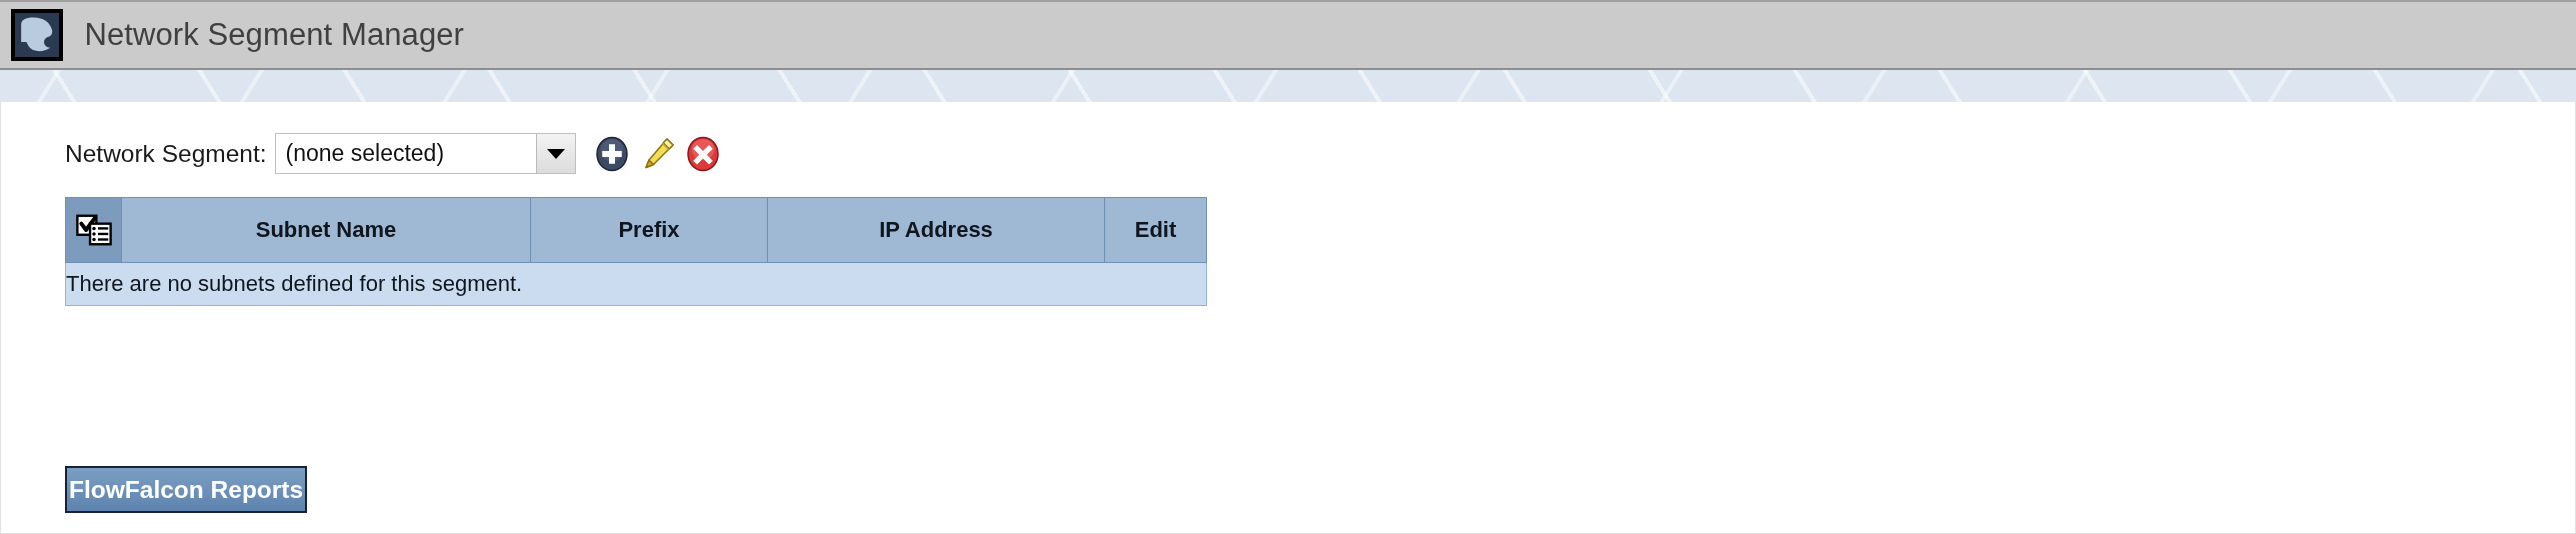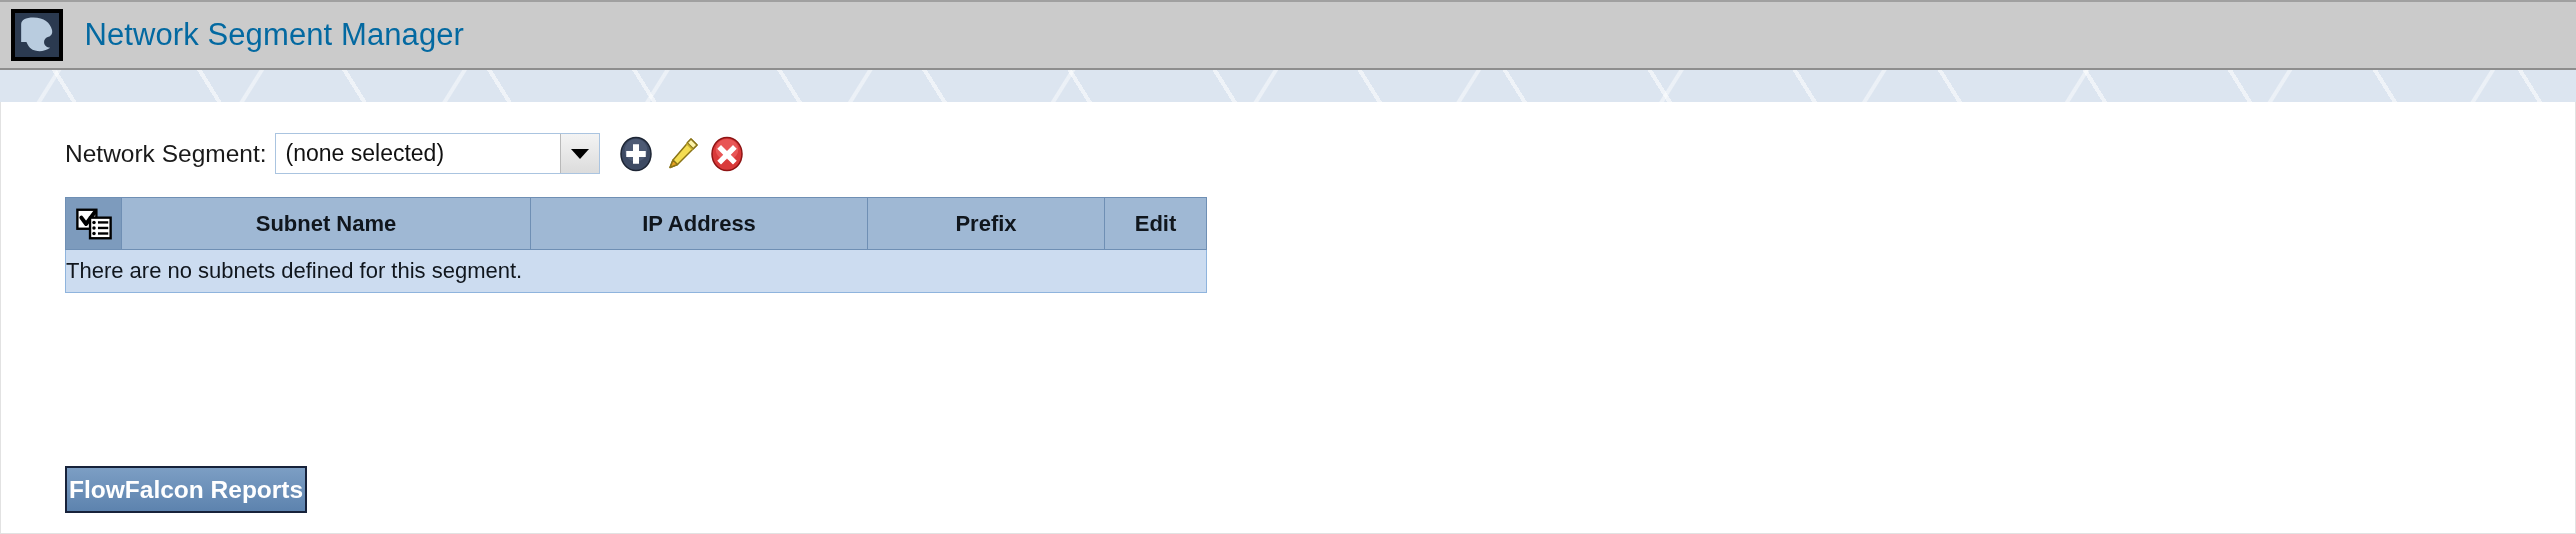--- a/index.html
+++ b/index.html
@@ -35,21 +35,21 @@
     background: #2b3a50;
     border: 4.1px solid #000000;
     box-sizing: border-box;
     position: relative;
     flex: 0 0 auto;
   }
   .app-icon svg { display: block; width: 100%; height: 100%; }
   .title-text {
     margin-left: 21px;
     font-size: 31px;
-    color: #0369a1;
+    color: #404040;
     letter-spacing: 0.1px;
     white-space: nowrap;
   }
 
   
   .banner {
     position: absolute;
     left: 0; top: 70px;
     width: 2576px;
     height: 32px;
@@ -94,21 +94,21 @@
   }
   .segment-label {
     font-size: 24.5px;
     color: #1a1a1a;
     white-space: nowrap;
     margin-right: 8.2px;
   }
   .combo {
     display: flex;
     align-items: stretch;
-    width: 325px;
+    width: 301px;
     height: 41px;
     border: 1.6px solid #aac4e0;
     background: #ffffff;
     box-sizing: border-box;
   }
   .combo-value {
     flex: 1 1 auto;
     display: flex;
     align-items: center;
     padding-left: 9.8px;
@@ -142,21 +142,21 @@
 
   
   .table-wrap {
     position: absolute;
     left: 64px;
     top: 95px;
     width: 1142px;
   }
   .thead {
     display: flex;
-    height: 53px;
+    height: 66px;
     background: #9fb8d4;
     border: 1.6px solid #6f8fb4;
     box-sizing: border-box;
   }
   .th {
     display: flex;
     align-items: center;
     justify-content: center;
     font-size: 22px;
     font-weight: bold;
@@ -280,22 +280,22 @@
           <circle cx="24" cy="22" r="2.2" fill="#000000"></circle>
           <circle cx="24" cy="29" r="2.2" fill="#000000"></circle>
           <circle cx="24" cy="36" r="2.2" fill="#000000"></circle>
           <rect x="29" y="20.5" width="13" height="3" fill="#000000"></rect>
           <rect x="29" y="27.5" width="13" height="3" fill="#000000"></rect>
           <rect x="29" y="34.5" width="13" height="3" fill="#000000"></rect>
         </svg>
       </div>
 
       <div class="th subnet">Subnet Name</div>
+      <div class="th prefix">Prefix</div>
       <div class="th ipaddr">IP Address</div>
-      <div class="th prefix">Prefix</div>
       <div class="th edit">Edit</div>
     </div>
 
     <div class="empty-row">There are no subnets defined for this segment.</div>
   </div>
 
   <div class="reports-btn">FlowFalcon Reports</div>
 
 </div>
 

